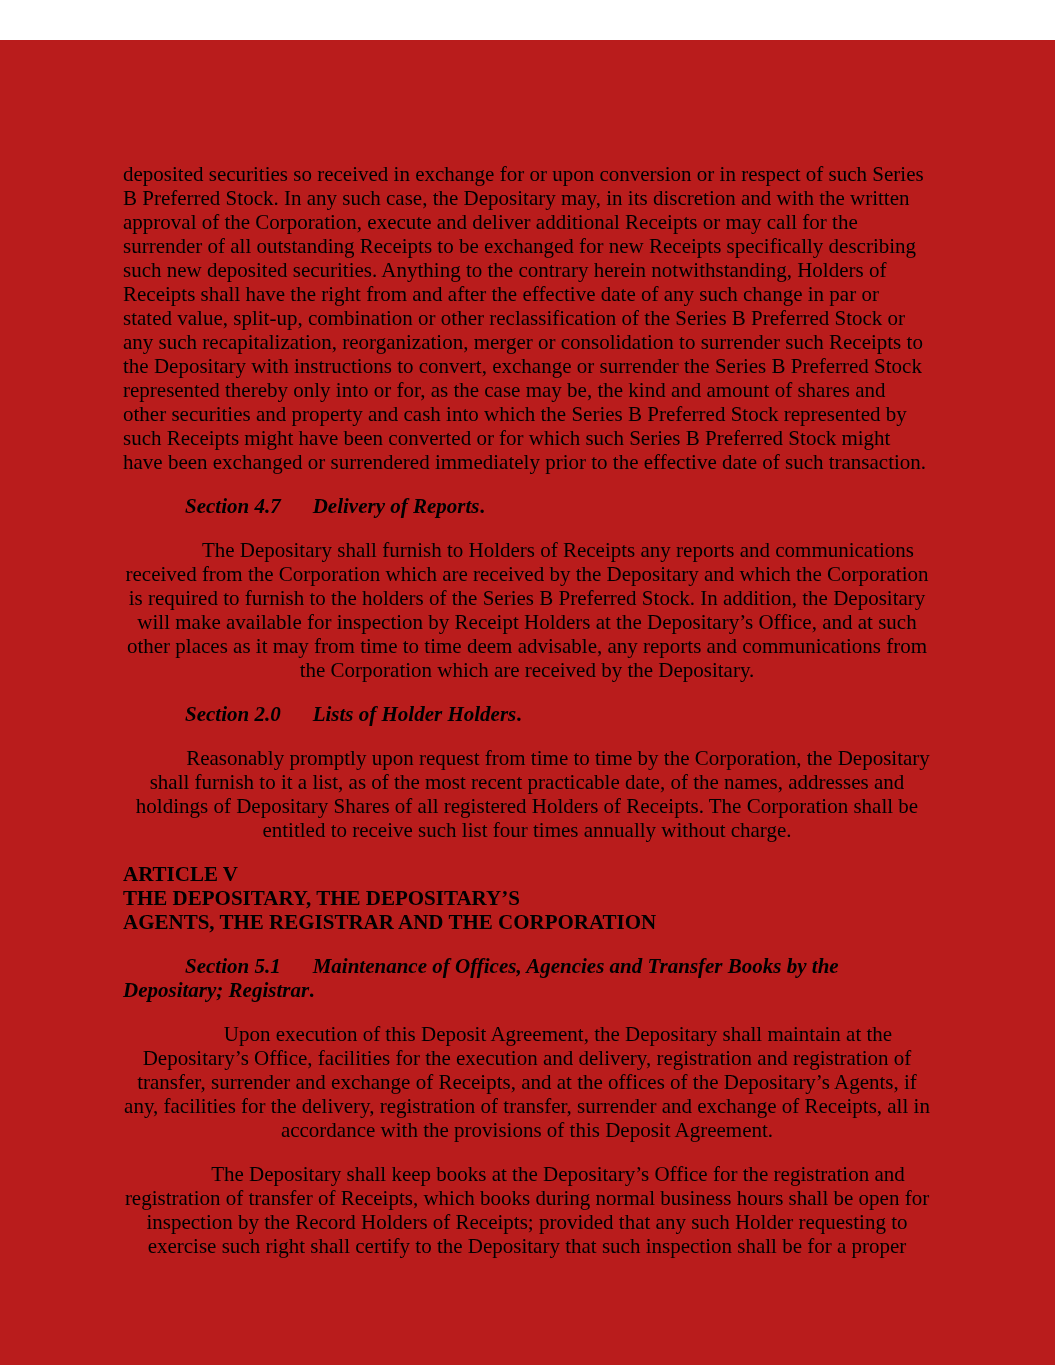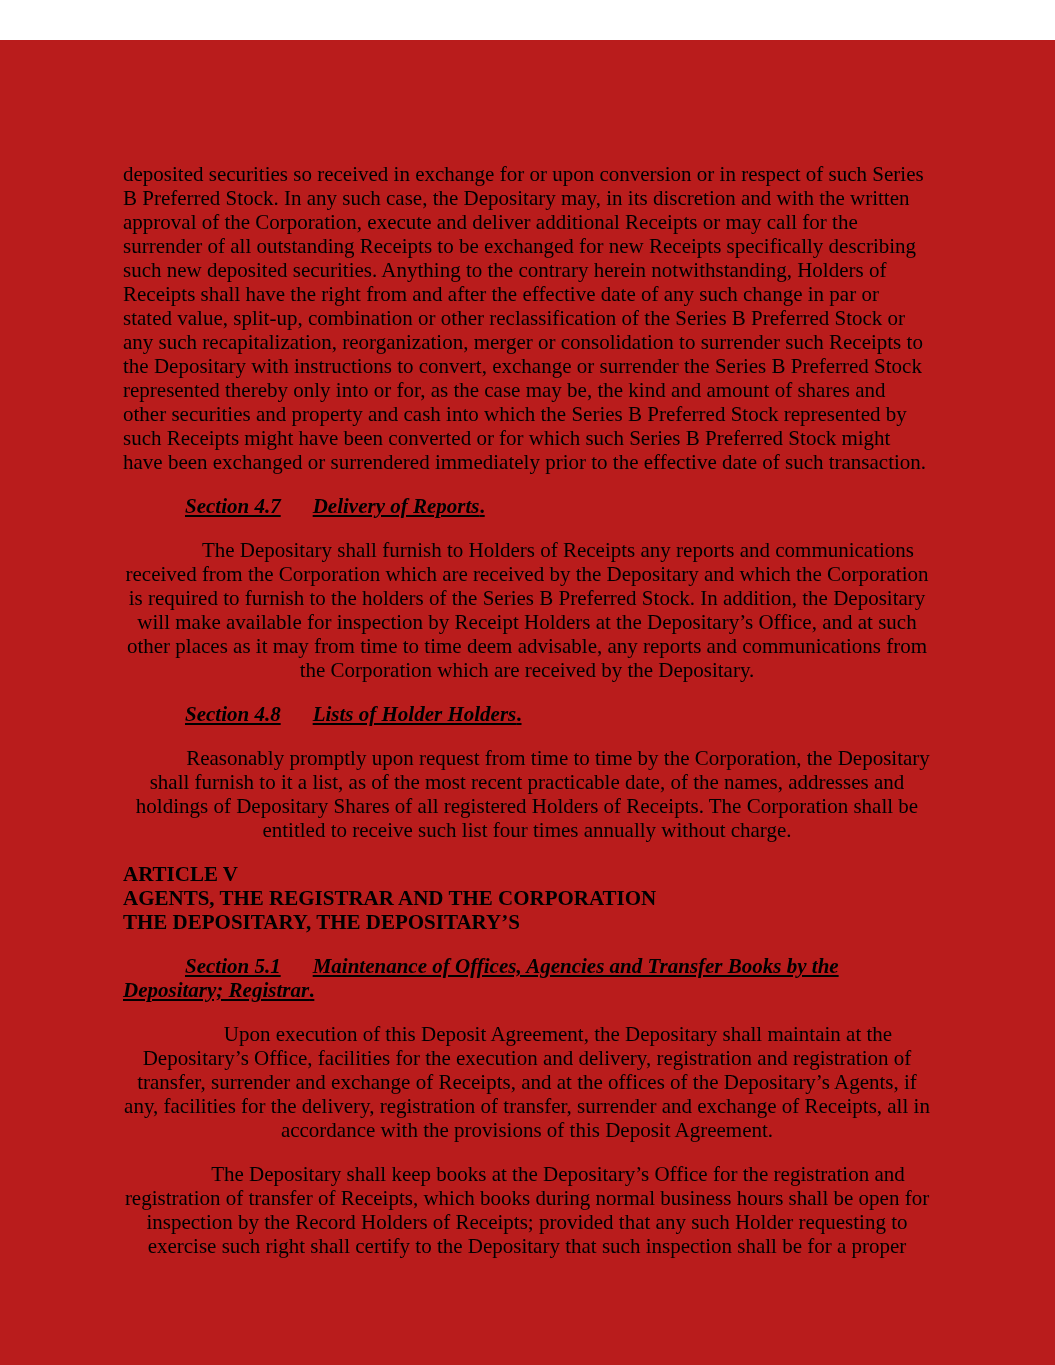--- a/index.html
+++ b/index.html
@@ -31,21 +31,20 @@
   }
   .first-indent {
     text-indent: 62px;
     text-align: center;
   }
   .sec-heading {
     margin: 0 0 20px 0;
     text-indent: 62px;
     font-weight: bold;
     font-style: italic;
-    text-decoration: underline;
   }
   .sec-tab {
     display: inline-block;
     width: 32px;
   }
   .sec-suffix {
     font-style: normal;
   }
   .article-heading {
     margin: 0 0 20px 0;
@@ -69,28 +68,28 @@
 
 <div class="page">
   <div class="content">
 
     <p class="para">deposited securities so received in exchange for or upon conversion or in respect of such Series B Preferred Stock. In any such case, the Depositary may, in its discretion and with the written approval of the Corporation, execute and deliver additional Receipts or may call for the surrender of all outstanding Receipts to be exchanged for new Receipts specifically describing such new deposited securities. Anything to the contrary herein notwithstanding, Holders of Receipts shall have the right from and after the effective date of any such change in par or stated value, split-up, combination or other reclassification of the Series B Preferred Stock or any such recapitalization, reorganization, merger or consolidation to surrender such Receipts to the Depositary with instructions to convert, exchange or surrender the Series B Preferred Stock represented thereby only into or for, as the case may be, the kind and amount of shares and other securities and property and cash into which the Series B Preferred Stock represented by such Receipts might have been converted or for which such Series B Preferred Stock might have been exchanged or surrendered immediately prior to the effective date of such transaction.</p>
 
     <p class="sec-heading"><span>Section 4.7</span><span class="sec-tab"></span><span>Delivery of Reports</span><span class="sec-suffix">.</span></p>
 
     <p class="para first-indent">The Depositary shall furnish to Holders of Receipts any reports and communications received from the Corporation which are received by the Depositary and which the Corporation is required to furnish to the holders of the Series B Preferred Stock. In addition, the Depositary will make available for inspection by Receipt Holders at the Depositary’s Office, and at such other places as it may from time to time deem advisable, any reports and communications from the Corporation which are received by the Depositary.</p>
 
-    <p class="sec-heading"><span>Section 4.8</span><span class="sec-tab"></span><span>Lists of Holder Holders</span><span class="sec-suffix">.</span></p>
+    <p class="sec-heading"><span>Section 2.0</span><span class="sec-tab"></span><span>Lists of Holder Holders</span><span class="sec-suffix">.</span></p>
 
     <p class="para first-indent">Reasonably promptly upon request from time to time by the Corporation, the Depositary shall furnish to it a list, as of the most recent practicable date, of the names, addresses and holdings of Depositary Shares of all registered Holders of Receipts. The Corporation shall be entitled to receive such list four times annually without charge.</p>
 
     <div class="article-heading">
       <div>ARTICLE V</div>
+      <div>THE DEPOSITARY, THE DEPOSITARY’S</div>
       <div>AGENTS, THE REGISTRAR AND THE CORPORATION</div>
-      <div>THE DEPOSITARY, THE DEPOSITARY’S</div>
     </div>
 
     <p class="sec-heading"><span>Section 5.1</span><span class="sec-tab"></span><span>Maintenance of Offices, Agencies and Transfer Books by the Depositary; Registrar</span><span class="sec-suffix">.</span></p>
 
     <p class="para first-indent">Upon execution of this Deposit Agreement, the Depositary shall maintain at the Depositary’s Office, facilities for the execution and delivery, registration and registration of transfer, surrender and exchange of Receipts, and at the offices of the Depositary’s Agents, if any, facilities for the delivery, registration of transfer, surrender and exchange of Receipts, all in accordance with the provisions of this Deposit Agreement.</p>
 
     <p class="para first-indent">The Depositary shall keep books at the Depositary’s Office for the registration and registration of transfer of Receipts, which books during normal business hours shall be open for inspection by the Record Holders of Receipts; provided that any such Holder requesting to exercise such right shall certify to the Depositary that such inspection shall be for a proper</p>
 
   </div>
 

